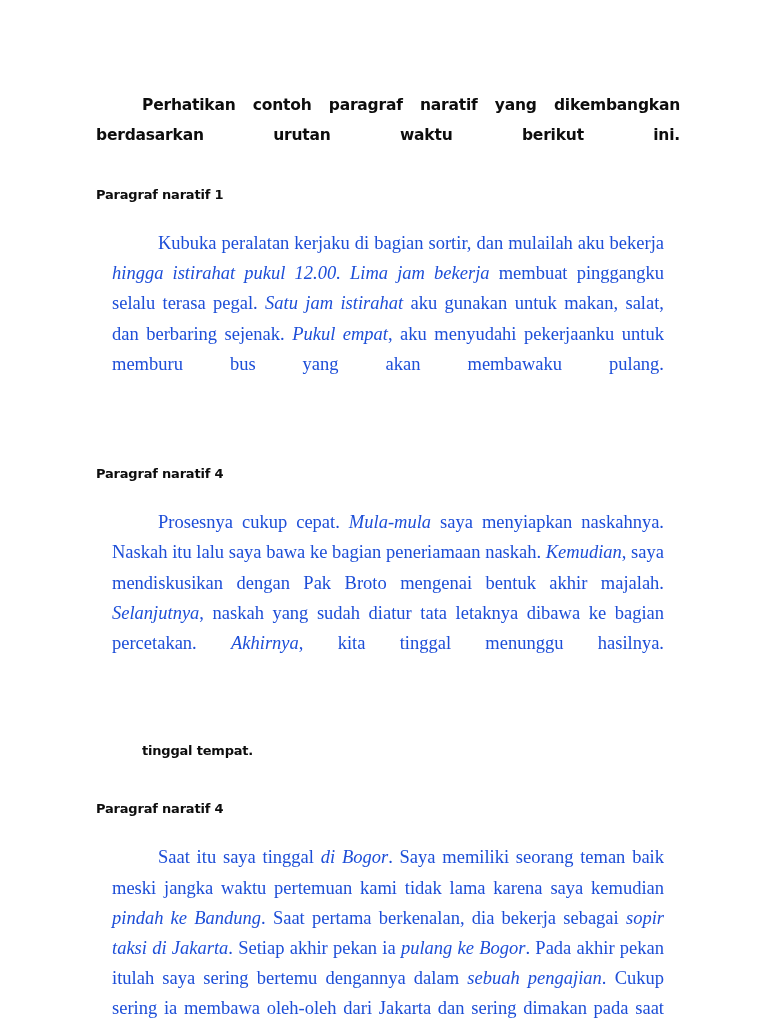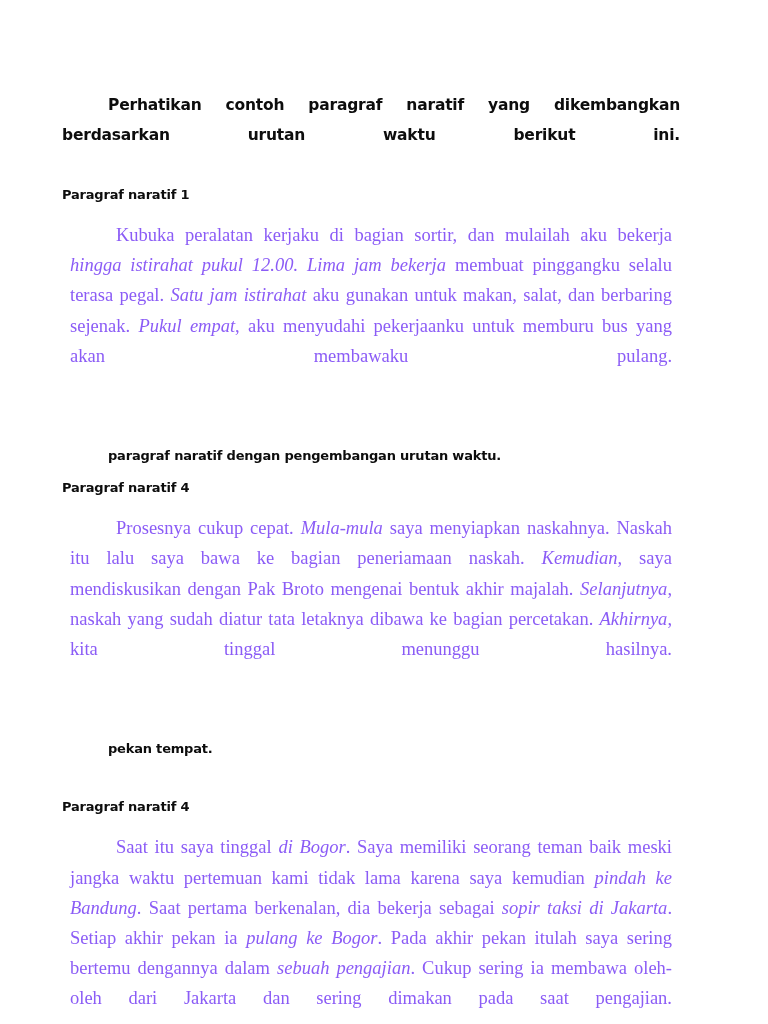--- a/index.html
+++ b/index.html
@@ -14,21 +14,21 @@
     font-family: "Liberation Serif", "DejaVu Serif", serif;
     color: #000000;
     -webkit-font-smoothing: antialiased;
   }
 
   .page {
     position: relative;
     width: 768px;
     height: 1024px;
     box-sizing: border-box;
-    padding: 90px 88px 0 62px;
+    padding: 90px 88px 0 96px;
     background: #ffffff;
   }
 
   
   .sans-head {
     font-family: "DejaVu Sans", "Liberation Sans", sans-serif;
     font-weight: 700;
     font-size: 13px;
     line-height: 30px;
     letter-spacing: -0.2px;
@@ -63,22 +63,22 @@
   }
 
   
   .body-par {
     font-family: "Liberation Serif", "DejaVu Serif", serif;
     font-size: 18.5px;
     line-height: 30.2px;
     text-align: justify;
     text-justify: inter-word;
     text-indent: 46px;
-    margin: 8px;
-    color: #8b5cf6;
+    margin: 16px;
+    color: #1d4ed8;
     hyphens: none;
   }
   .body-par::after {
     content: "";
     display: inline-block;
     width: 100%;
   }
   .body-par i, .body-par em {
     font-style: italic;
   }
@@ -94,27 +94,26 @@
 <div class="page">
 
   <p class="sans-head intro">Perhatikan contoh paragraf naratif yang dikembangkan berdasarkan urutan waktu berikut ini.</p>
 
   <p class="sans-head section-label">Paragraf naratif 1</p>
   <div class="gap-sm"></div>
   <p class="body-par"><span>Kubuka peralatan kerjaku di bagian sortir, dan mulailah aku bekerja </span><i>hingga istirahat pukul 12.00.</i><span> </span><i>Lima jam bekerja</i><span> membuat pinggangku selalu terasa pegal. </span><i>Satu jam istirahat</i><span> aku gunakan untuk makan, salat, dan berbaring sejenak. </span><i>Pukul empat</i><span>, aku menyudahi pekerjaanku untuk memburu bus yang akan membawaku pulang.</span></p>
 
   <div class="gap-xl"></div>
 
-  <p class="sans-head caption">paragraf naratif dengan pengembangan urutan waktu.</p>
   <div class="gap-sm"></div>
   <p class="sans-head section-label">Paragraf naratif 4</p>
   <div class="gap-sm"></div>
   <p class="body-par"><span>Prosesnya cukup cepat. </span><i>Mula-mula</i><span> saya menyiapkan naskahnya. Naskah itu lalu saya bawa ke bagian peneriamaan naskah. </span><i>Kemudian</i><span>, saya mendiskusikan dengan Pak Broto mengenai bentuk akhir majalah. </span><i>Selanjutnya</i><span>, naskah yang sudah diatur tata letaknya dibawa ke bagian percetakan. </span><i>Akhirnya</i><span>, kita tinggal menunggu hasilnya.</span></p>
 
   <div class="gap-xl"></div>
 
-  <p class="sans-head caption">pekan tempat.</p>
+  <p class="sans-head caption">tinggal tempat.</p>
   <div class="gap-md"></div>
   <p class="sans-head section-label">Paragraf naratif 4</p>
   <div class="gap-sm"></div>
   <p class="body-par"><span>Saat itu saya tinggal </span><i>di Bogor</i><span>. Saya memiliki seorang teman baik meski jangka waktu pertemuan kami tidak lama karena saya kemudian </span><i>pindah ke Bandung</i><span>. Saat pertama berkenalan, dia bekerja sebagai </span><i>sopir taksi di Jakarta</i><span>. Setiap akhir pekan ia </span><i>pulang ke Bogor</i><span>. Pada akhir pekan itulah saya sering bertemu dengannya dalam </span><i>sebuah pengajian</i><span>. Cukup sering ia membawa oleh-oleh dari Jakarta dan sering dimakan pada saat pengajian.</span></p>
 
 </div>
 
 </body></html>

